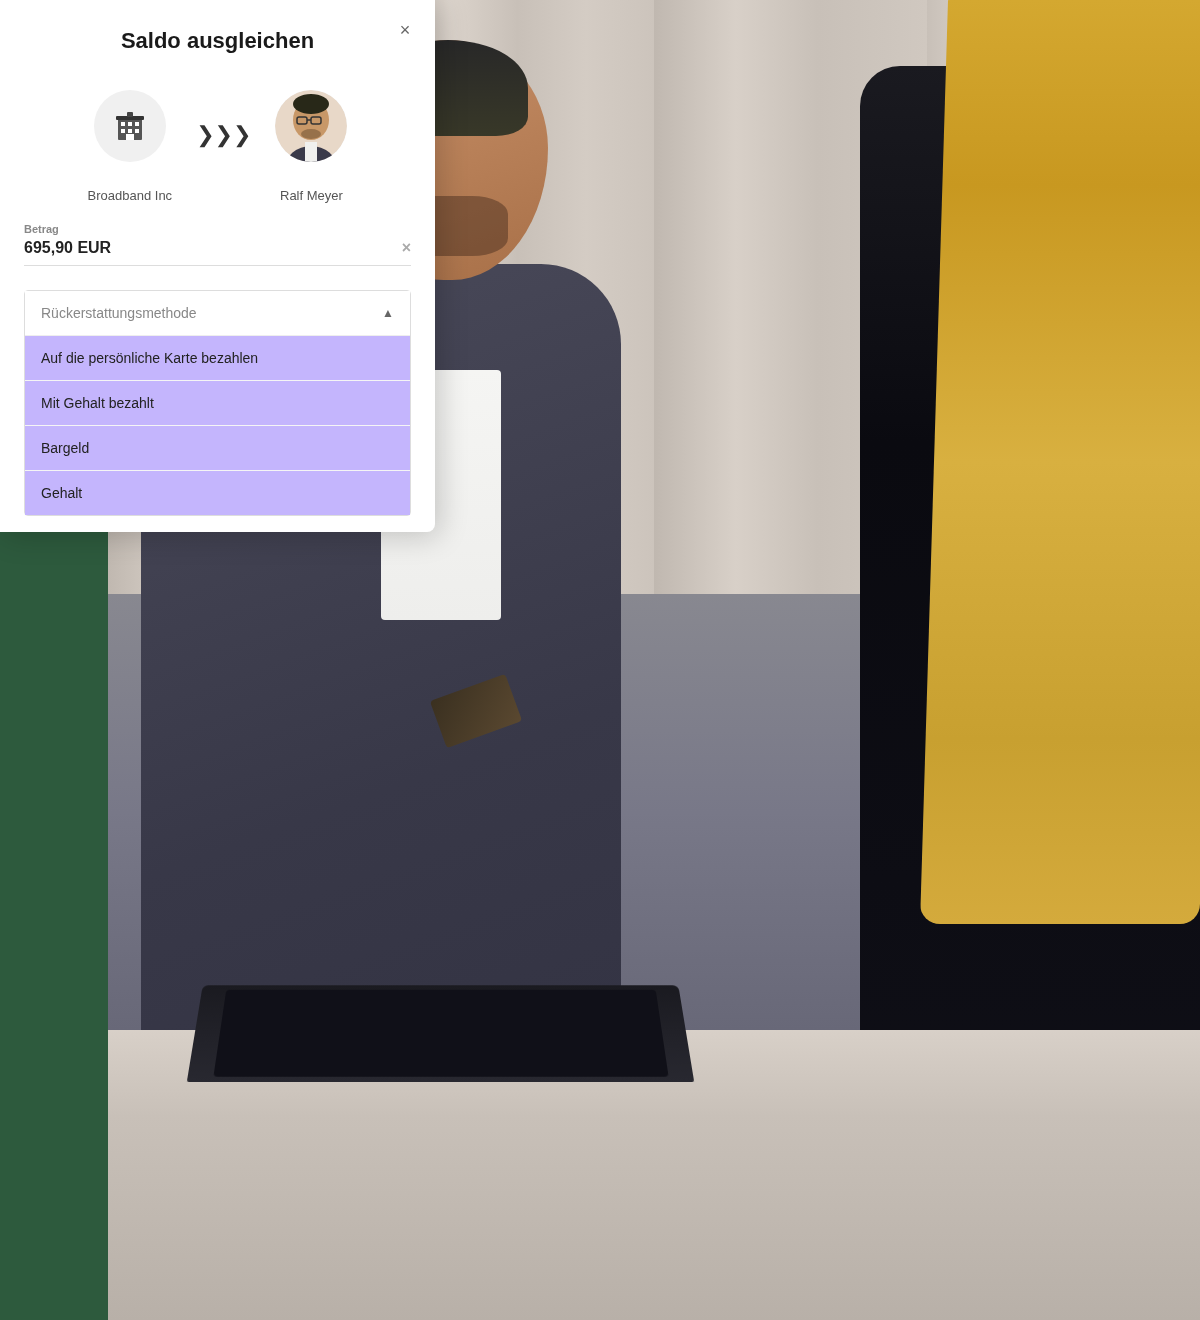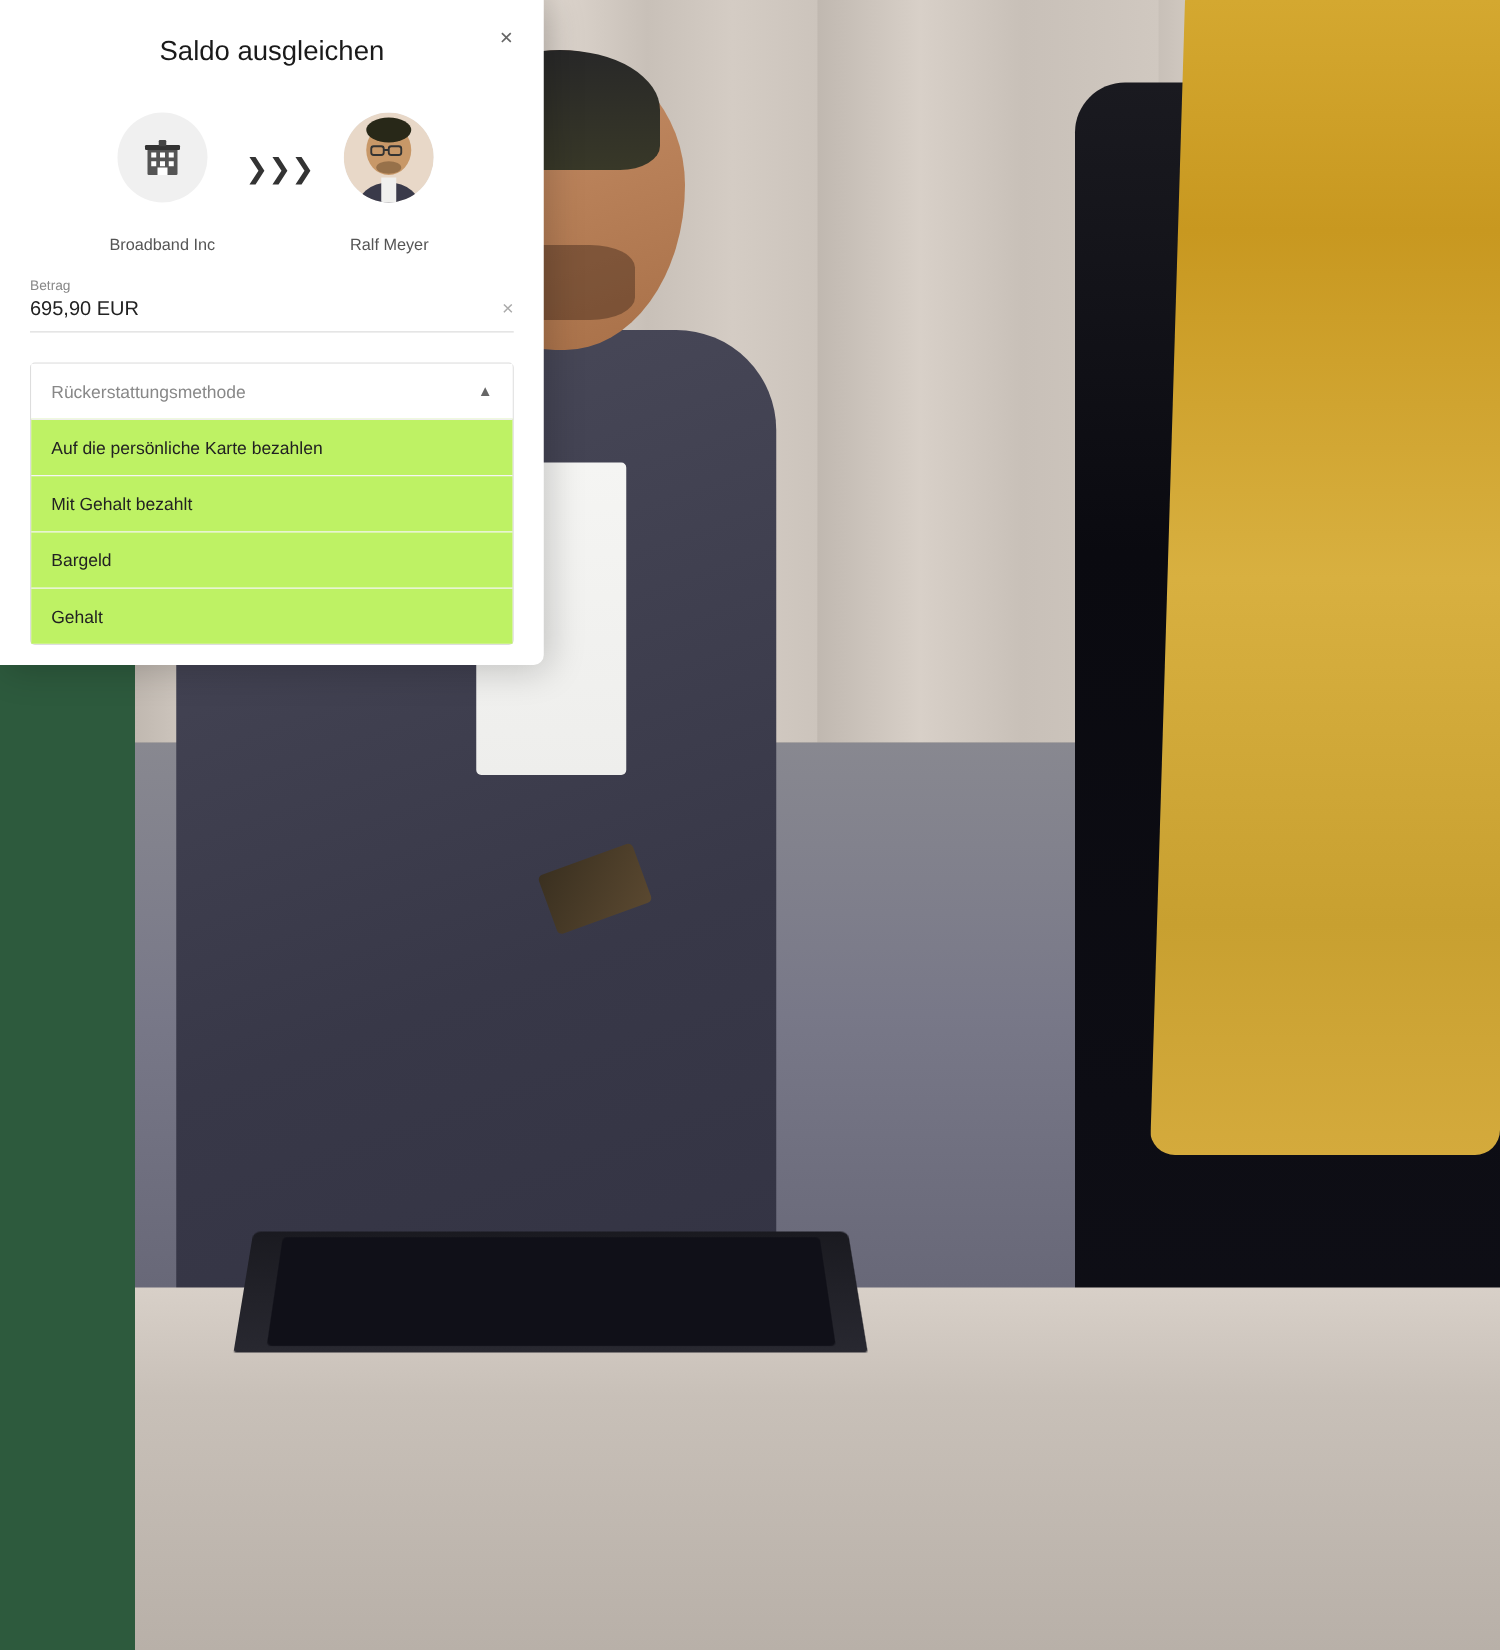--- a/index.html
+++ b/index.html
@@ -42,21 +42,21 @@
     }
 
     .modal-header {
       padding: 28px 24px 12px;
       text-align: center;
       position: relative;
     }
 
     .modal-title {
       font-size: 22px;
-      font-weight: 400;
+      font-weight: 700;
       color: #1a1a1a;
       text-align: center;
     }
 
     .close-btn {
       position: absolute;
       top: 16px;
       right: 16px;
       background: none;
       border: none;
@@ -112,20 +112,21 @@
 
     .arrow-icon {
       font-size: 22px;
       color: #333;
       margin-bottom: 24px;
     }
 
     
     .amount-section {
       padding: 8px 24px 12px;
+      font-weight: bold;
     }
 
     .amount-label {
       font-size: 11px;
       color: #888;
       margin-bottom: 4px;
     }
 
     .amount-input-row {
       display: flex;
@@ -173,21 +174,21 @@
       color: #888;
     }
 
     .dropdown-arrow {
       font-size: 12px;
       color: #666;
     }
 
     .dropdown-options {
       border-top: 1px solid #eee;
-      background: #bef264;
+      background: #c4b5fd;
     }
 
     .dropdown-option {
       padding: 14px 16px;
       font-size: 14px;
       color: #222;
       cursor: pointer;
       border-bottom: 1px solid #f5f5f5;
     }
 

